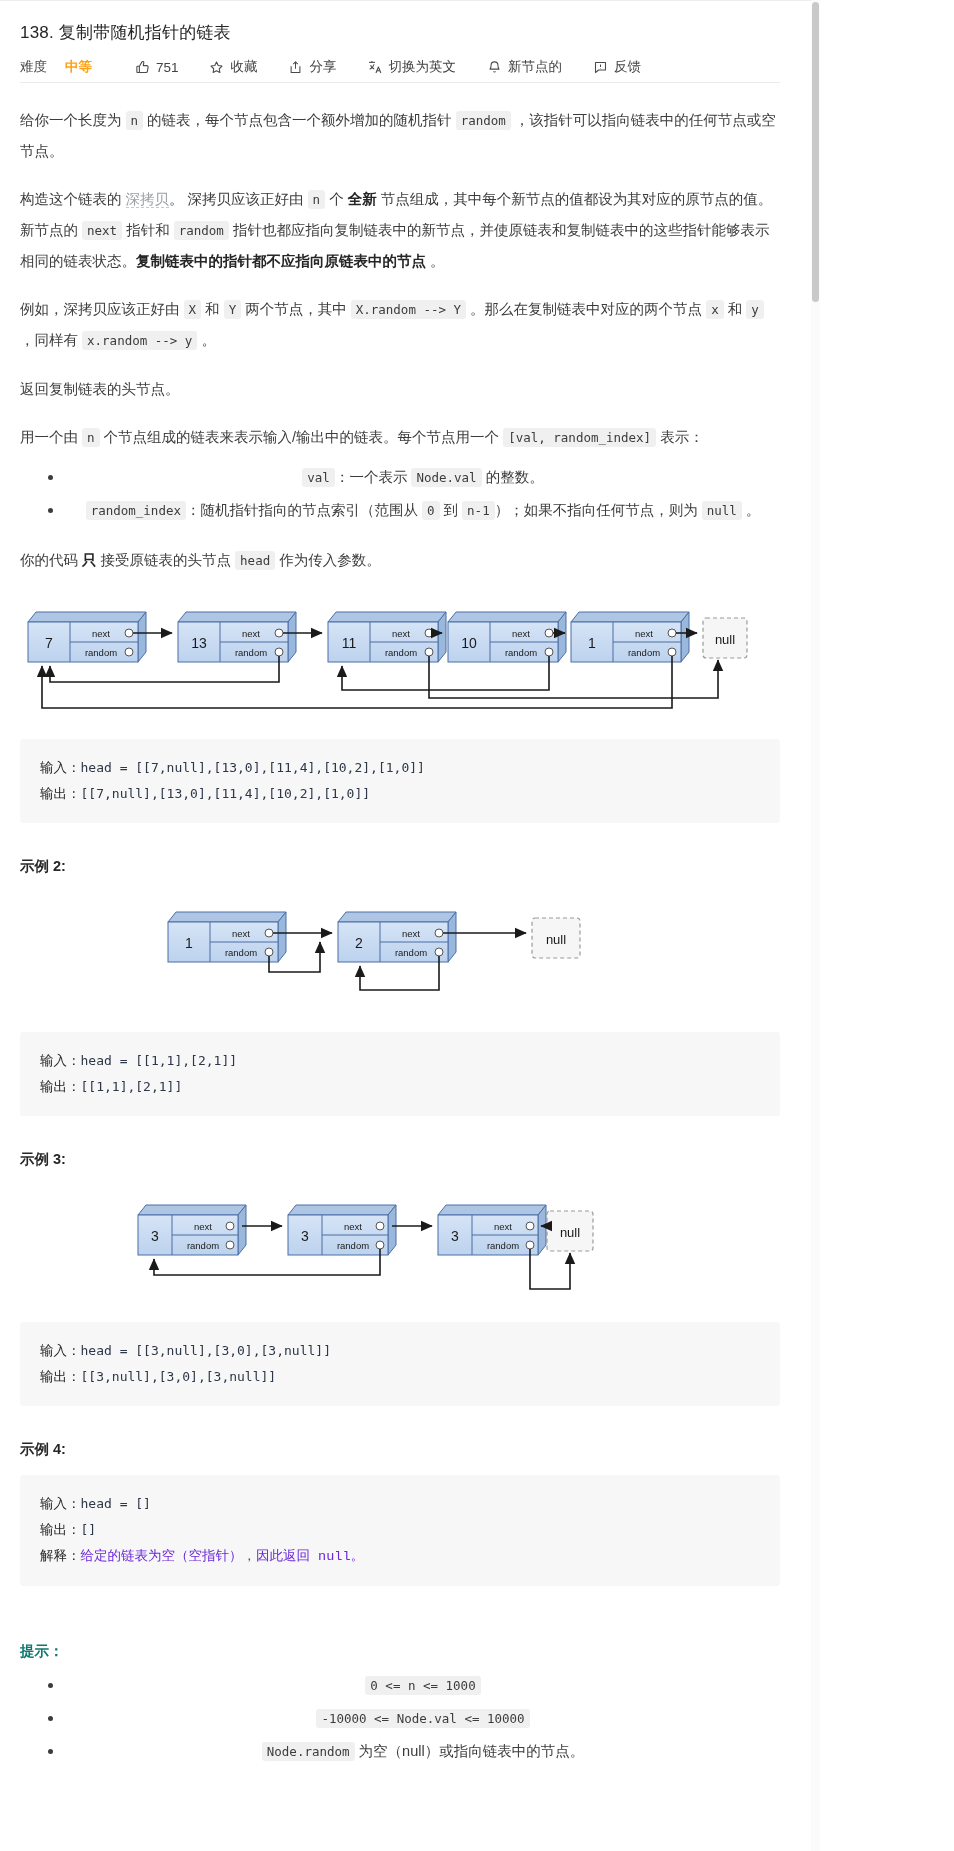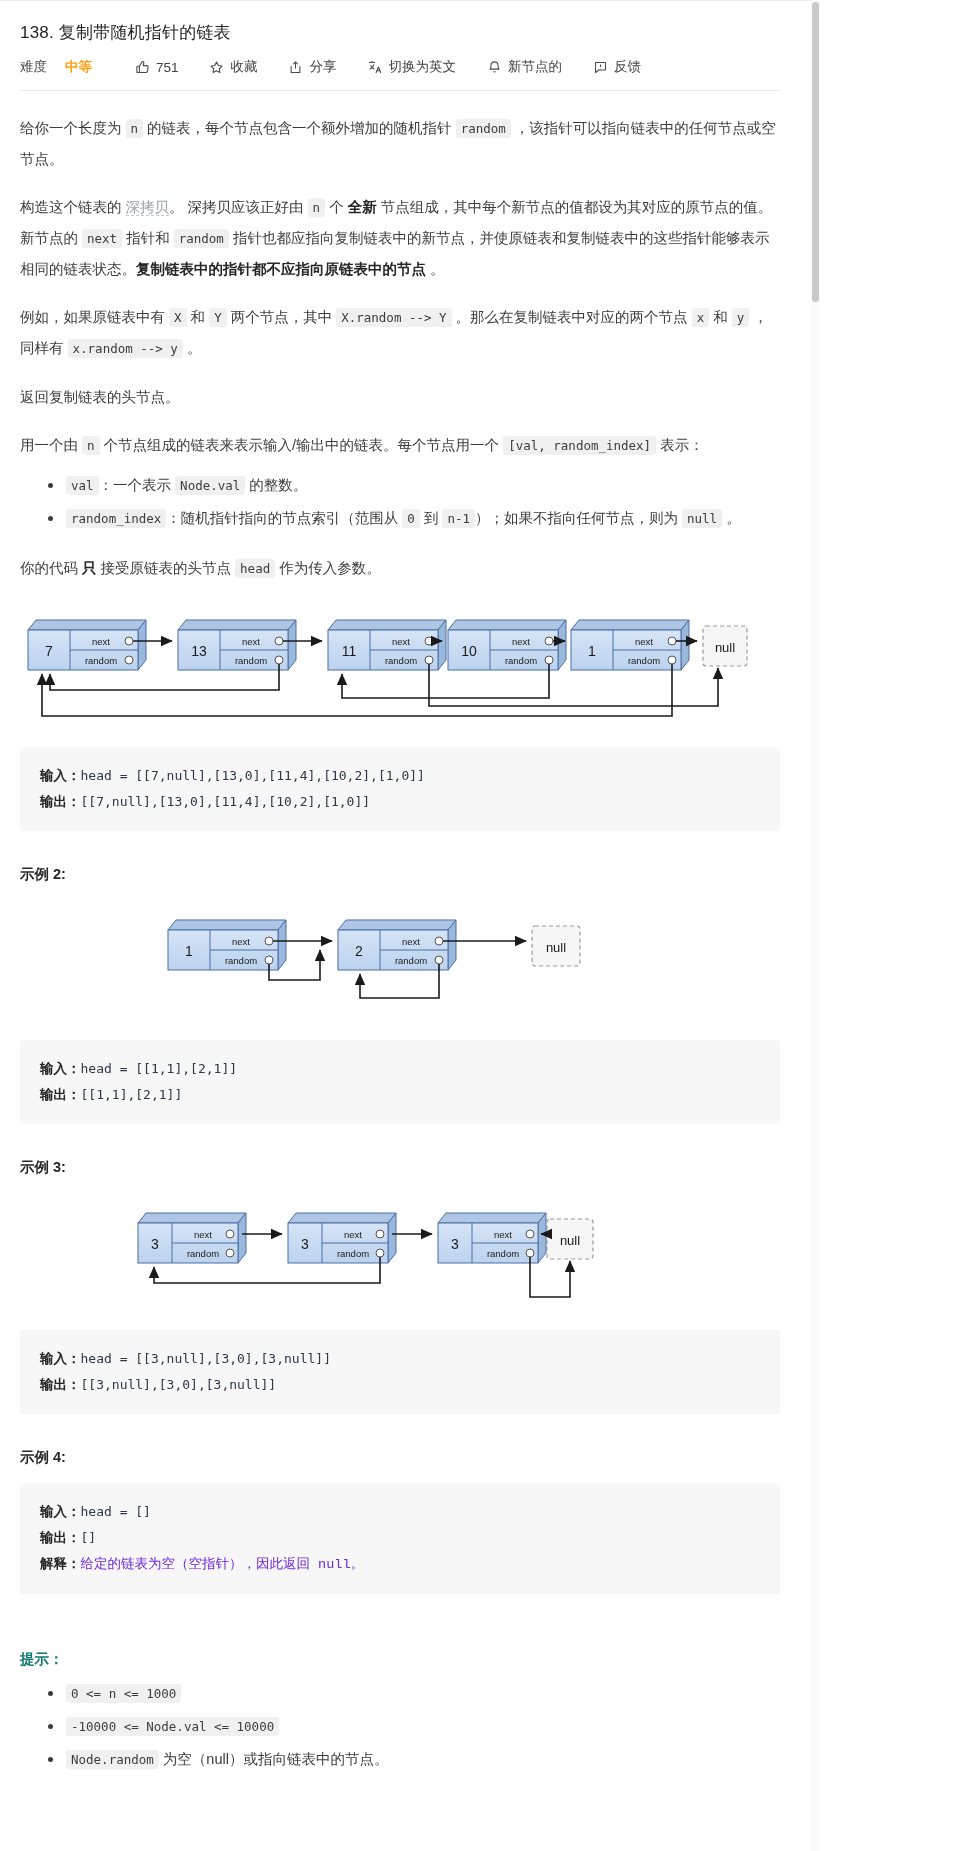--- a/index.html
+++ b/index.html
@@ -33,21 +33,21 @@
     line-height: 26px;
     margin: 6px 0 12px 0;
     letter-spacing: 0.2px;
   }
   .toolbar {
     display: flex;
     align-items: center;
     gap: 0px;
     font-size: 13.5px;
     color: #434343;
-    padding-bottom: 14px;
+    padding-bottom: 6px;
     border-bottom: 1px solid #ebebeb;
     margin-bottom: 2px;
   }
   .tb-item {
     display: flex;
     align-items: center;
     gap: 6px;
     margin-right: 30px;
     white-space: nowrap;
   }
@@ -74,20 +74,21 @@
     padding: 2px 5px;
     border-radius: 3px;
     white-space: nowrap;
   }
   b.st { font-weight: 700; color: #262626; }
   .lnk { color: #9aa0a6; text-decoration: none; border-bottom: 1px dashed #c7c7c7; }
   ul.bl {
     margin: 8px 0 0 0;
     padding-left: 46px;
     list-style: none;
+    text-align: center;
   }
   ul.bl li {
     font-size: 14.5px;
     line-height: 32px;
     color: #3c3c3c;
     position: relative;
   }
   ul.bl li:before {
     content: "";
     position: absolute;
@@ -114,21 +115,21 @@
     padding: 16px 20px;
     margin: 16px 0 0 0;
     font-family: "DejaVu Sans Mono", "Liberation Mono", monospace;
     font-size: 13px;
     line-height: 26px;
     color: #2d3748;
     white-space: pre-wrap;
   }
   .cb .lbl {
     font-family: "Liberation Sans", "DejaVu Sans", sans-serif;
-    font-weight: 700;
+    font-weight: 400;
     color: #262626;
     font-size: 13.5px;
   }
   .cb .zh {
     font-family: Liberation Mono, monospace;
     color: #6d28d9;
     font-size: 13.5px;
   }
 
   
@@ -241,21 +242,21 @@
           </svg>
         </span>
         <span>反馈</span>
       </span>
     </div>
 
     <p class="para first"><span>给你一个长度为 </span><code class="c">n</code><span> 的链表，每个节点包含一个额外增加的随机指针 </span><code class="c">random</code><span> ，该指针可以指向链表中的任何节点或空节点。</span></p>
 
     <p class="para"><span>构造这个链表的 </span><a class="lnk">深拷贝</a><span>。 深拷贝应该正好由 </span><code class="c">n</code><span> 个 </span><b class="st">全新</b><span> 节点组成，其中每个新节点的值都设为其对应的原节点的值。新节点的 </span><code class="c">next</code><span> 指针和 </span><code class="c">random</code><span> 指针也都应指向复制链表中的新节点，并使原链表和复制链表中的这些指针能够表示相同的链表状态。</span><b class="st">复制链表中的指针都不应指向原链表中的节点</b><span> 。</span></p>
 
-    <p class="para"><span>例如，如果原链表中有 </span><code class="c">X</code><span> 和 </span><code class="c">Y</code><span> 两个节点，其中 </span><code class="c">X.random --&gt; Y</code><span> 。那么在复制链表中对应的两个节点 </span><code class="c">x</code><span> 和 </span><code class="c">y</code><span> ，同样有 </span><code class="c">x.random --&gt; y</code><span> 。</span></p>
+    <p class="para"><span>例如，深拷贝应该正好由 </span><code class="c">X</code><span> 和 </span><code class="c">Y</code><span> 两个节点，其中 </span><code class="c">X.random --&gt; Y</code><span> 。那么在复制链表中对应的两个节点 </span><code class="c">x</code><span> 和 </span><code class="c">y</code><span> ，同样有 </span><code class="c">x.random --&gt; y</code><span> 。</span></p>
 
     <p class="para">返回复制链表的头节点。</p>
 
     <p class="para"><span>用一个由 </span><code class="c">n</code><span> 个节点组成的链表来表示输入/输出中的链表。每个节点用一个 </span><code class="c">[val, random_index]</code><span> 表示：</span></p>
 
     <ul class="bl">
       <li><code class="c">val</code><span>：一个表示 </span><code class="c">Node.val</code><span> 的整数。</span></li>
       <li><code class="c">random_index</code><span>：随机指针指向的节点索引（范围从 </span><code class="c">0</code><span> 到 </span><code class="c">n-1</code><span>）；如果不指向任何节点，则为 </span><code class="c">null</code><span> 。</span></li>
     </ul>
 

